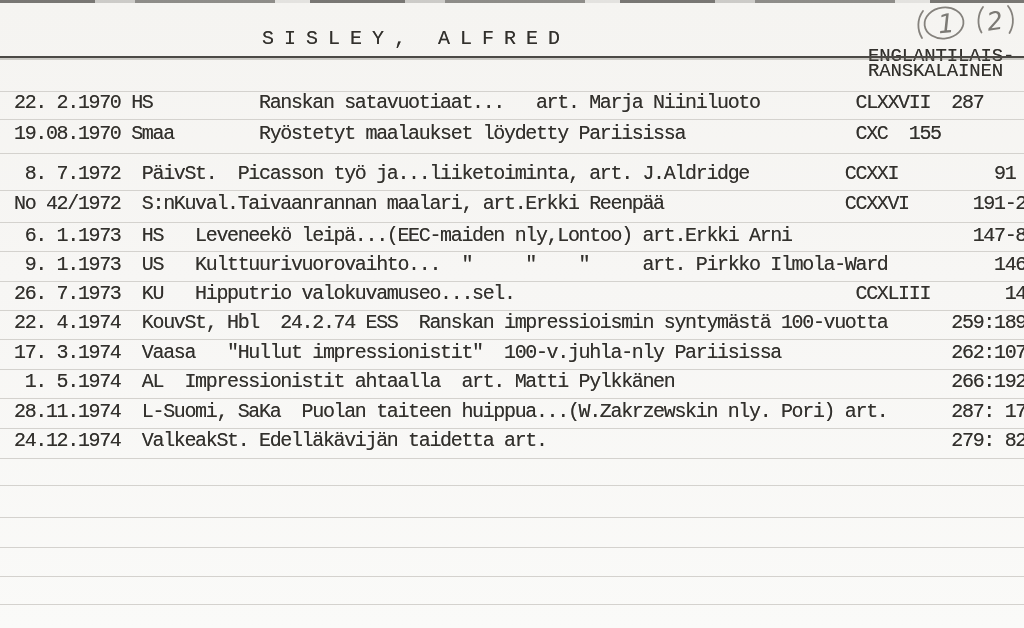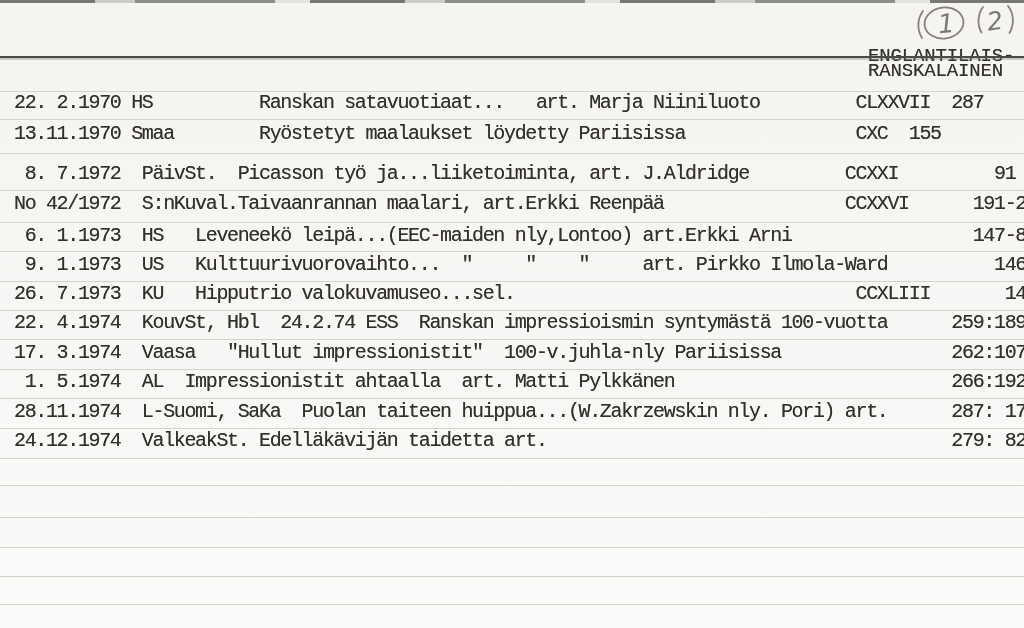--- a/index.html
+++ b/index.html
@@ -67,38 +67,39 @@
       <div class="rule" style="top: 398px;"></div>
       <div class="rule" style="top: 428px;"></div>
       <div class="rule" style="top: 458px;"></div>
       <div class="rule" style="top: 485px;"></div>
       <div class="rule" style="top: 517px;"></div>
       <div class="rule" style="top: 547px;"></div>
       <div class="rule" style="top: 576px;"></div>
       <div class="rule" style="top: 604px;"></div>
     </div>
 
+  <div class="typed doc-title">S I S L E Y ,   A L F R E D</div>
 
   <div class="typed class-line class-1">ENGLANTILAIS-</div>
   <div class="typed class-line class-2">RANSKALAINEN</div>
 
   <div class="divider"></div>
 
   <svg class="marks-svg" viewBox="0 0 1024 50">
     <path class="pencil" d="M923 11 C917 19 917 30 922 38"></path>
     <ellipse class="pencil" cx="944" cy="23" rx="19.5" ry="15.5" transform="rotate(-7 944 23)"></ellipse>
     <text class="pencil-text" x="938" y="33" font-size="26" transform="rotate(-5 940 24)">1</text>
     <path class="pencil" d="M983 7 C977.5 14.5 977 25 981.5 32.5"></path>
     <text class="pencil-text" x="987" y="30" font-size="25" transform="rotate(-8 993 22)">2</text>
     <path class="pencil" d="M1008 6 C1014 13.5 1014.5 24.5 1009.5 33"></path>
   </svg>
 
   <div id="entries">
       <div class="typed entry" style="top: 92px;">22. 2.1970 HS          Ranskan satavuotiaat...   art. Marja Niiniluoto         CLXXVII  287</div>
-      <div class="typed entry" style="top: 123px;">13.11.1970 Smaa        Ryöstetyt maalaukset löydetty Pariisissa                CXC  155</div>
+      <div class="typed entry" style="top: 123px;">19.08.1970 Smaa        Ryöstetyt maalaukset löydetty Pariisissa                CXC  155</div>
       <div class="typed entry" style="top: 163px; font-family: Liberation Mono, monospace;"> 8. 7.1972  PäivSt.  Picasson työ ja...liiketoiminta, art. J.Aldridge         CCXXI         91</div>
       <div class="typed entry" style="top: 193px;">No 42/1972  S:nKuval.Taivaanrannan maalari, art.Erkki Reenpää                 CCXXVI      191-2</div>
       <div class="typed entry" style="top: 225px;"> 6. 1.1973  HS   Leveneekö leipä...(EEC-maiden nly,Lontoo) art.Erkki Arni                 147-8</div>
       <div class="typed entry" style="top: 254px;"> 9. 1.1973  US   Kulttuurivuorovaihto...  "     "    "     art. Pirkko Ilmola-Ward          146</div>
       <div class="typed entry" style="top: 283px;">26. 7.1973  KU   Hipputrio valokuvamuseo...sel.                                CCXLIII       148</div>
       <div class="typed entry" style="top: 312px;">22. 4.1974  KouvSt, Hbl  24.2.74 ESS  Ranskan impressioismin syntymästä 100-vuotta      259:189</div>
       <div class="typed entry" style="top: 342px;">17. 3.1974  Vaasa   "Hullut impressionistit"  100-v.juhla-nly Pariisissa                262:107</div>
       <div class="typed entry" style="top: 371px;"> 1. 5.1974  AL  Impressionistit ahtaalla  art. Matti Pylkkänen                          266:192</div>
       <div class="typed entry" style="top: 401px;">28.11.1974  L-Suomi, SaKa  Puolan taiteen huippua...(W.Zakrzewskin nly. Pori) art.      287: 17</div>
       <div class="typed entry" style="top: 430px;">24.12.1974  ValkeakSt. Edelläkävijän taidetta art.                                      279: 82</div>

